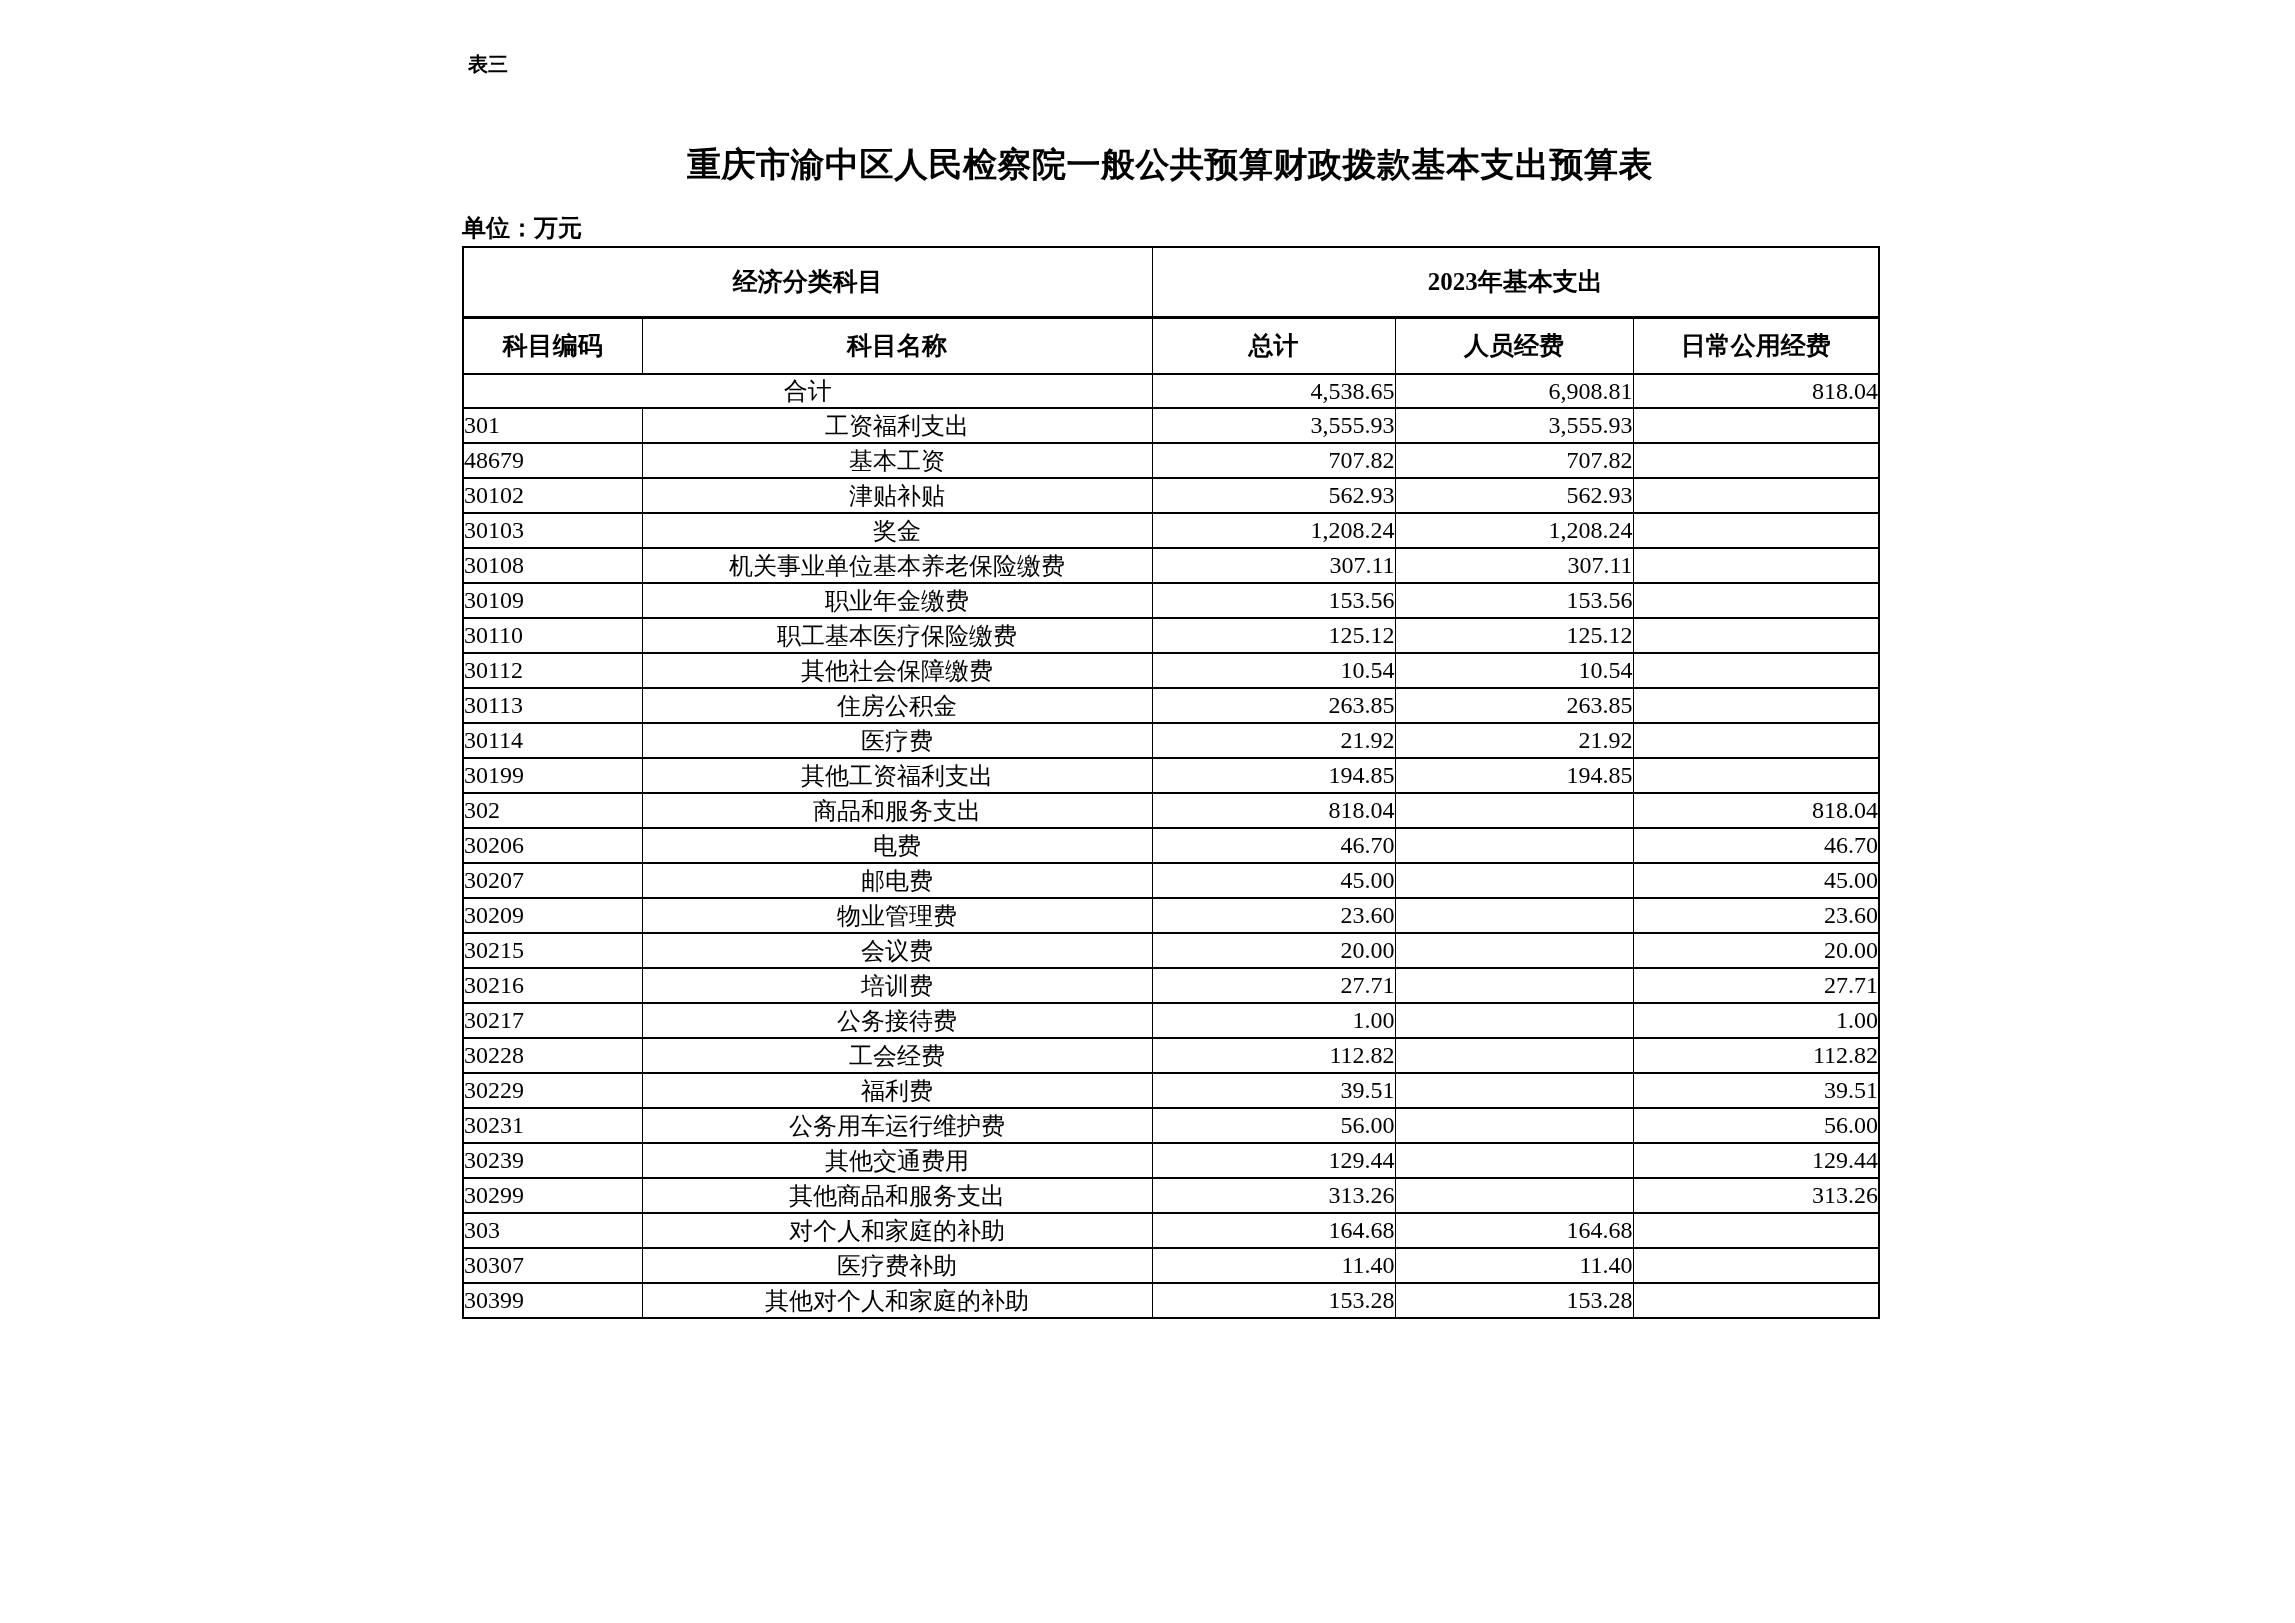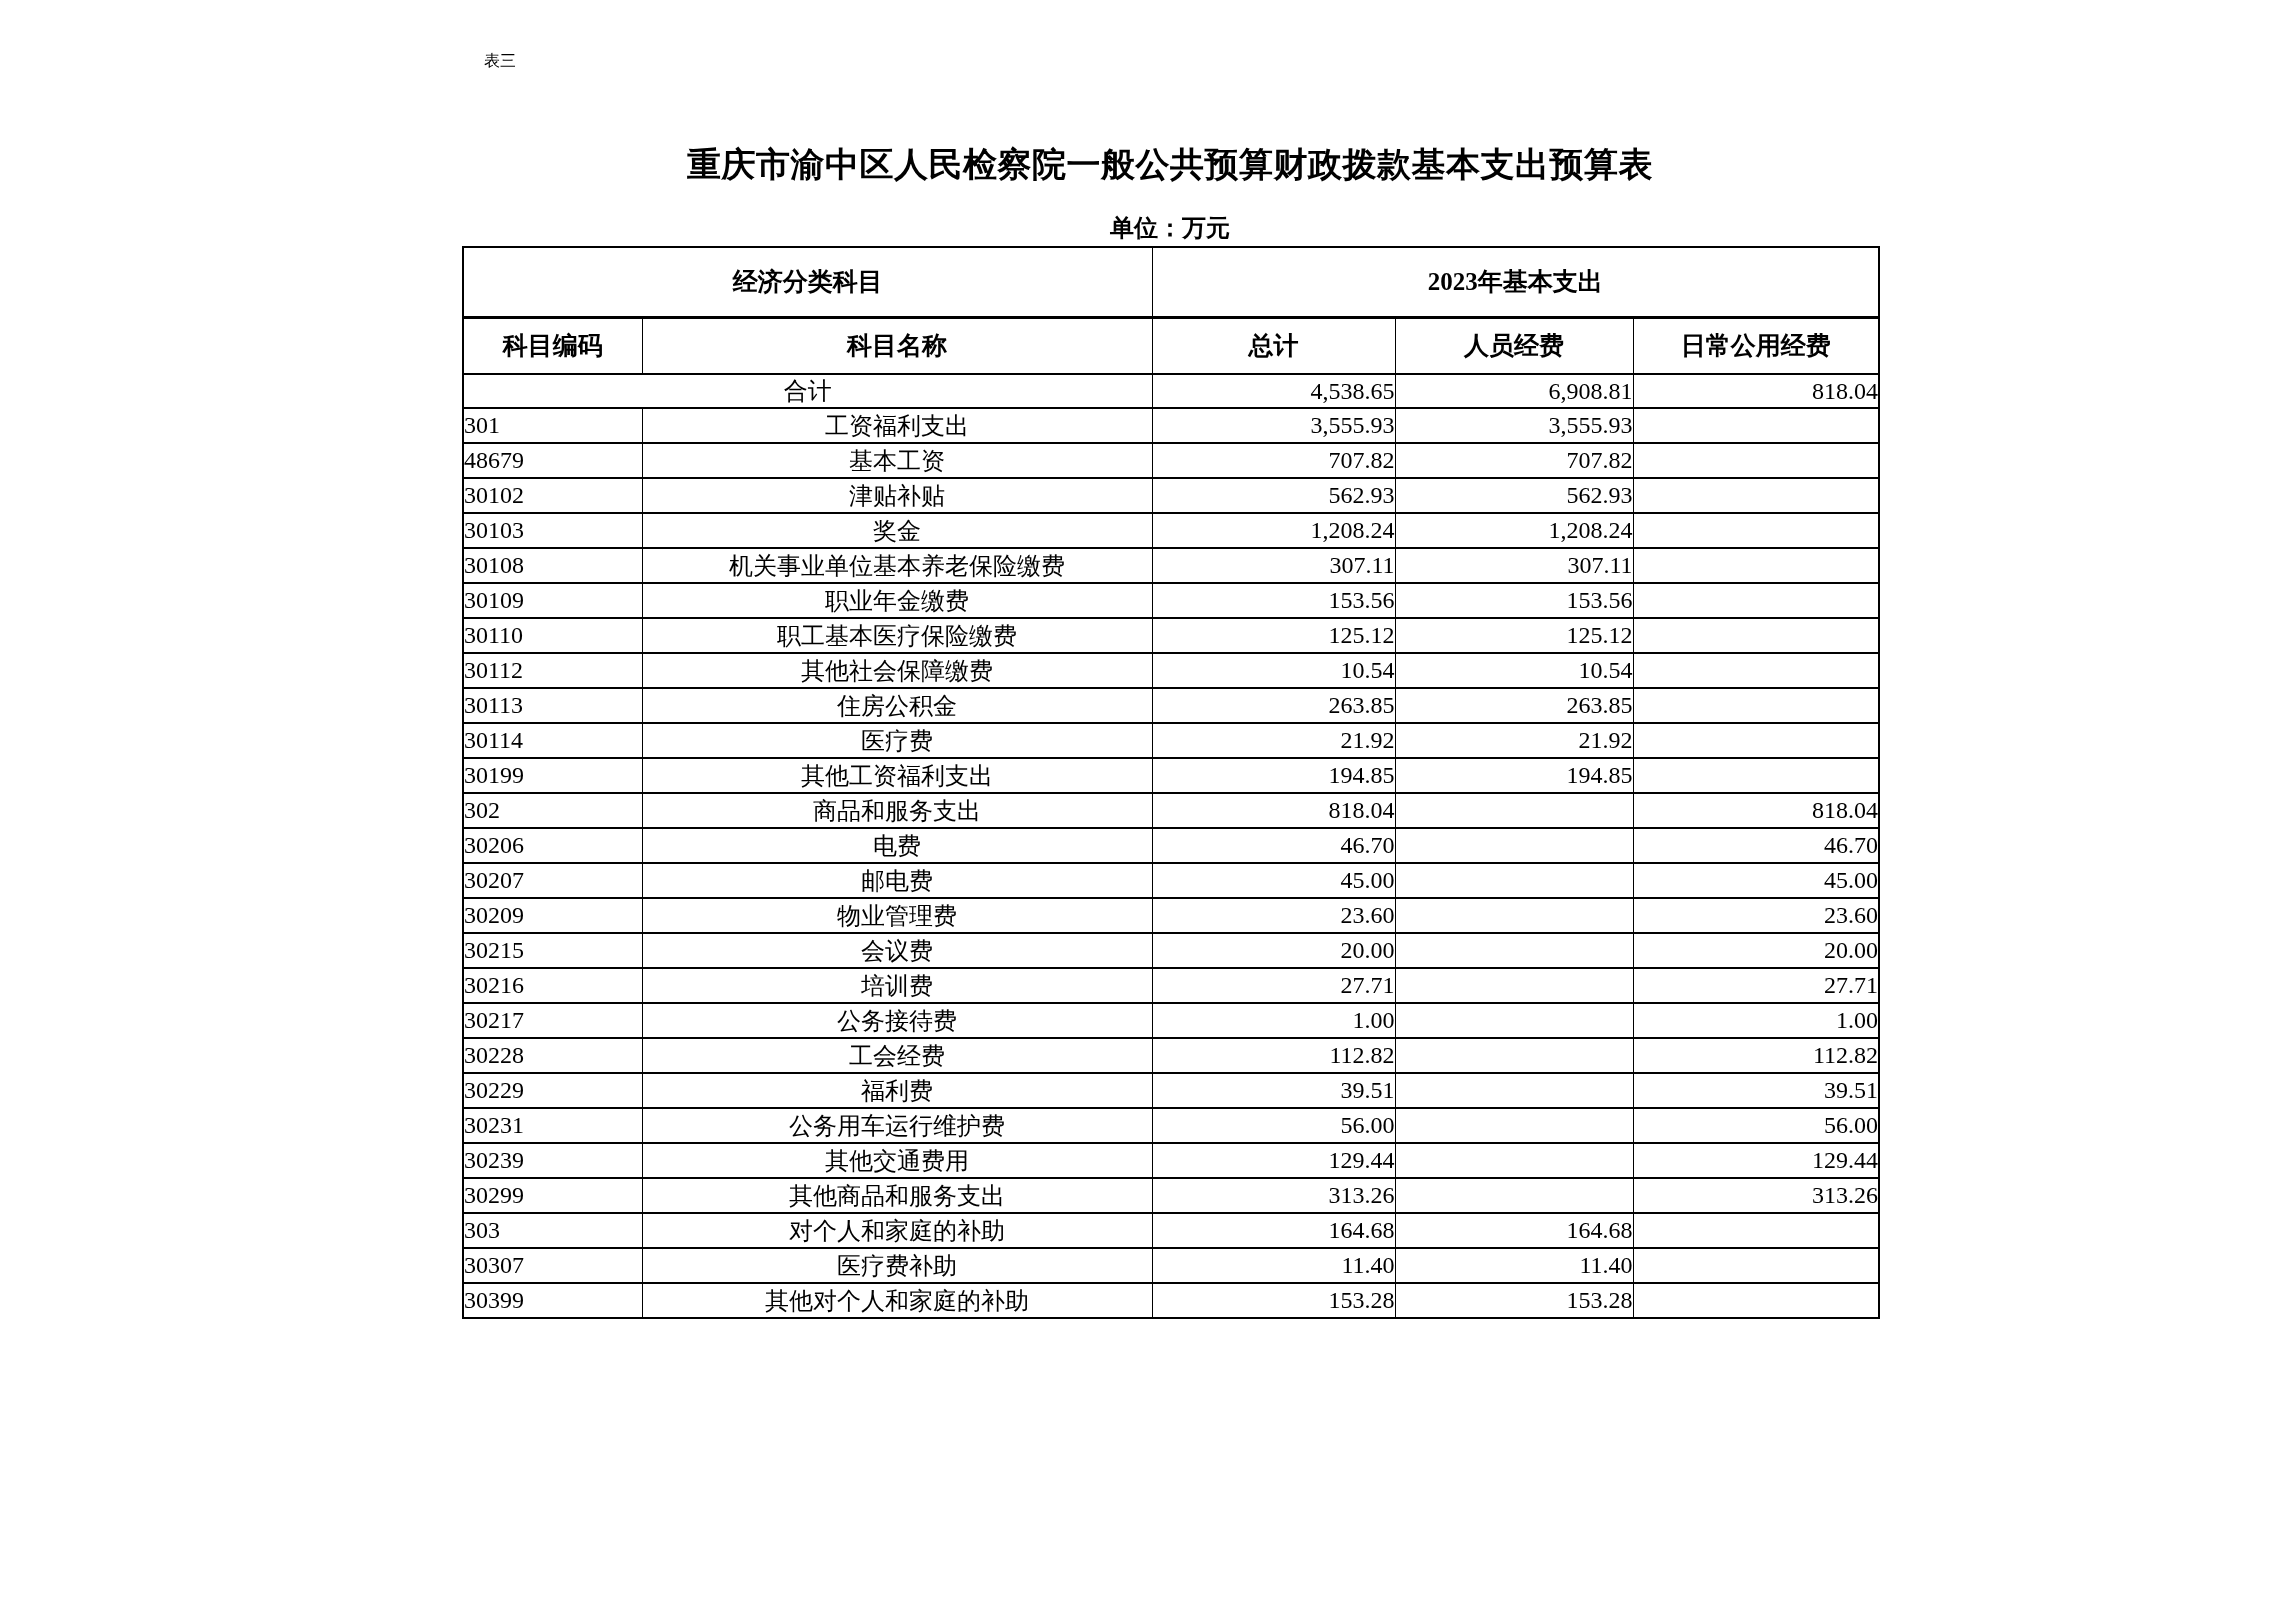--- a/index.html
+++ b/index.html
@@ -7,45 +7,45 @@
       width: 2295px;
       height: 1623px;
       background: #ffffff;
       position: relative;
       color: #000000;
       font-family: "Liberation Serif", "DejaVu Serif", serif;
     }
 
     .table-label {
       position: absolute;
-      left: 484px;
+      left: 468px;
       top: 51px;
-      font-size: 16px;
-      font-weight: normal;
+      font-size: 20px;
+      font-weight: bold;
     }
 
     .doc-title {
       position: absolute;
       left: 462px;
       top: 118px;
       width: 1416px;
       text-align: center;
       font-size: 34px;
       font-weight: bold;
       letter-spacing: 0.5px;
       white-space: nowrap;
       margin-top: 24px;
     }
 
     .unit-label {
       position: absolute;
       left: 462px;
       top: 212px;
       width: 1416px;
-      text-align: center;
+      text-align: left;
       font-size: 24px;
       font-weight: bold;
     }
 
     table.budget {
       position: absolute;
       left: 462px;
       top: 246px;
       width: 1416px;
       border-collapse: collapse;

